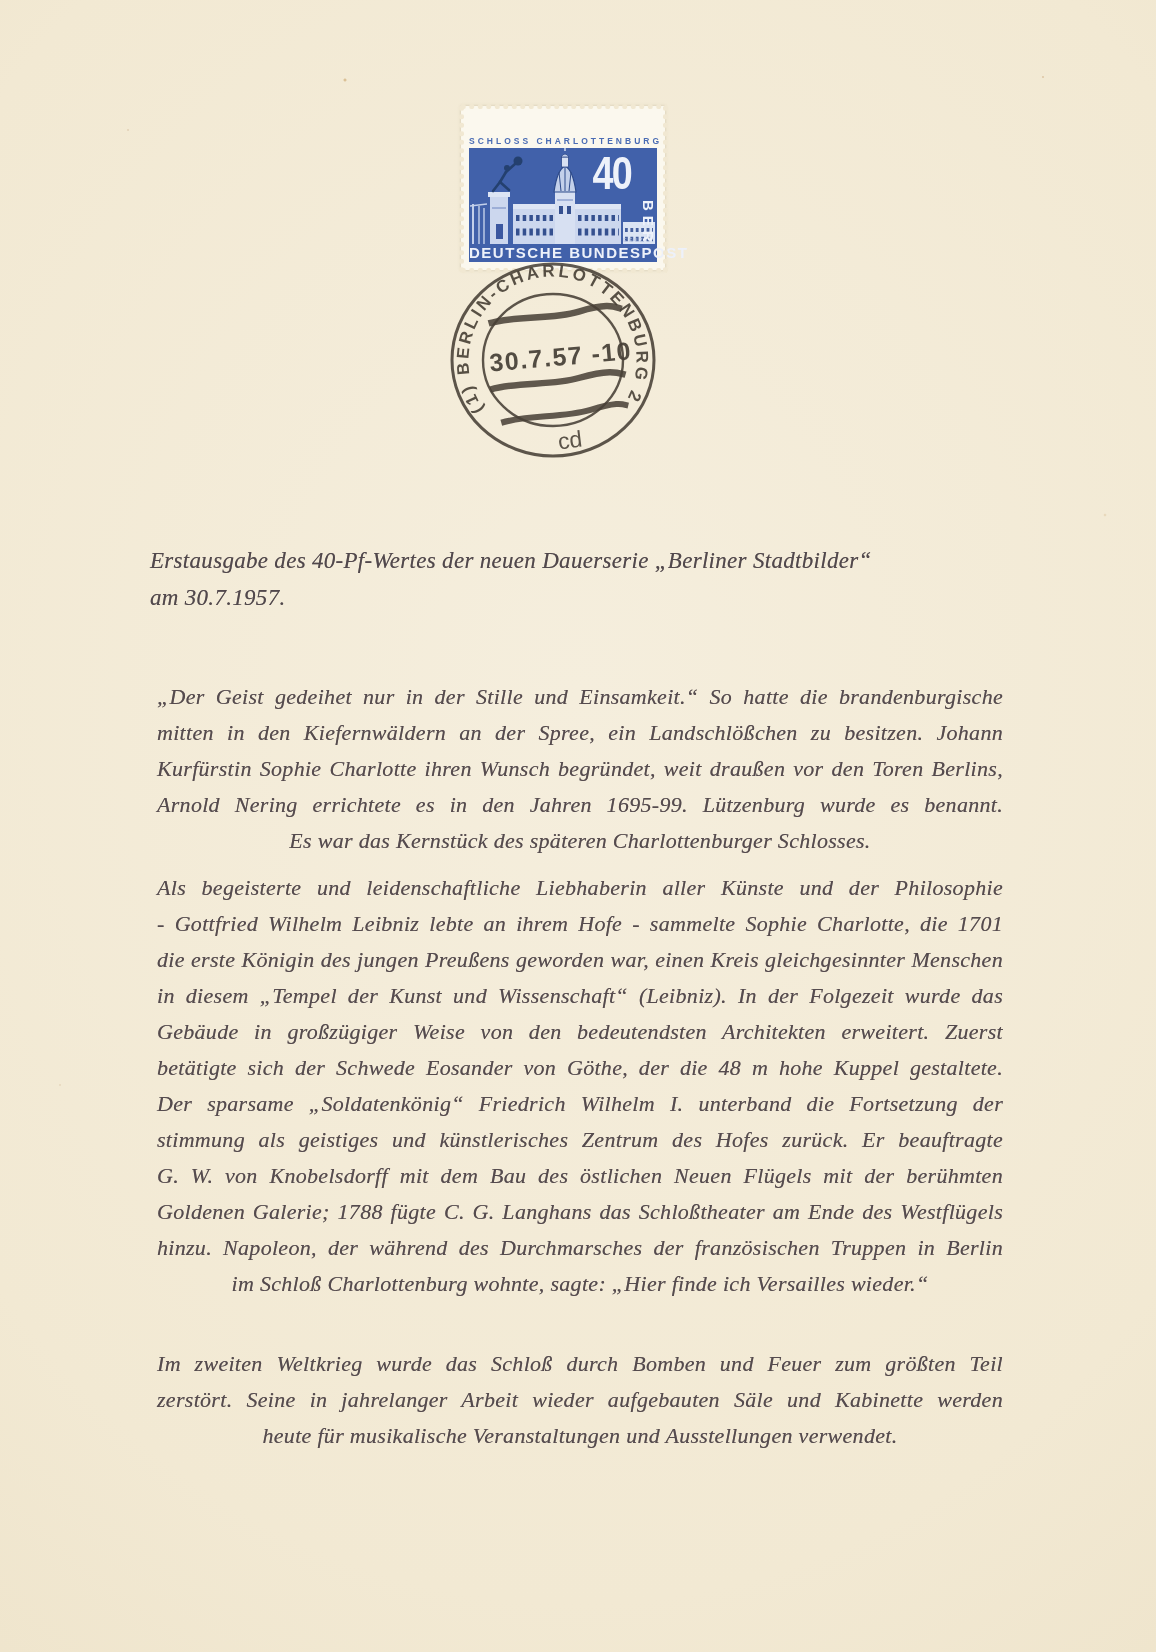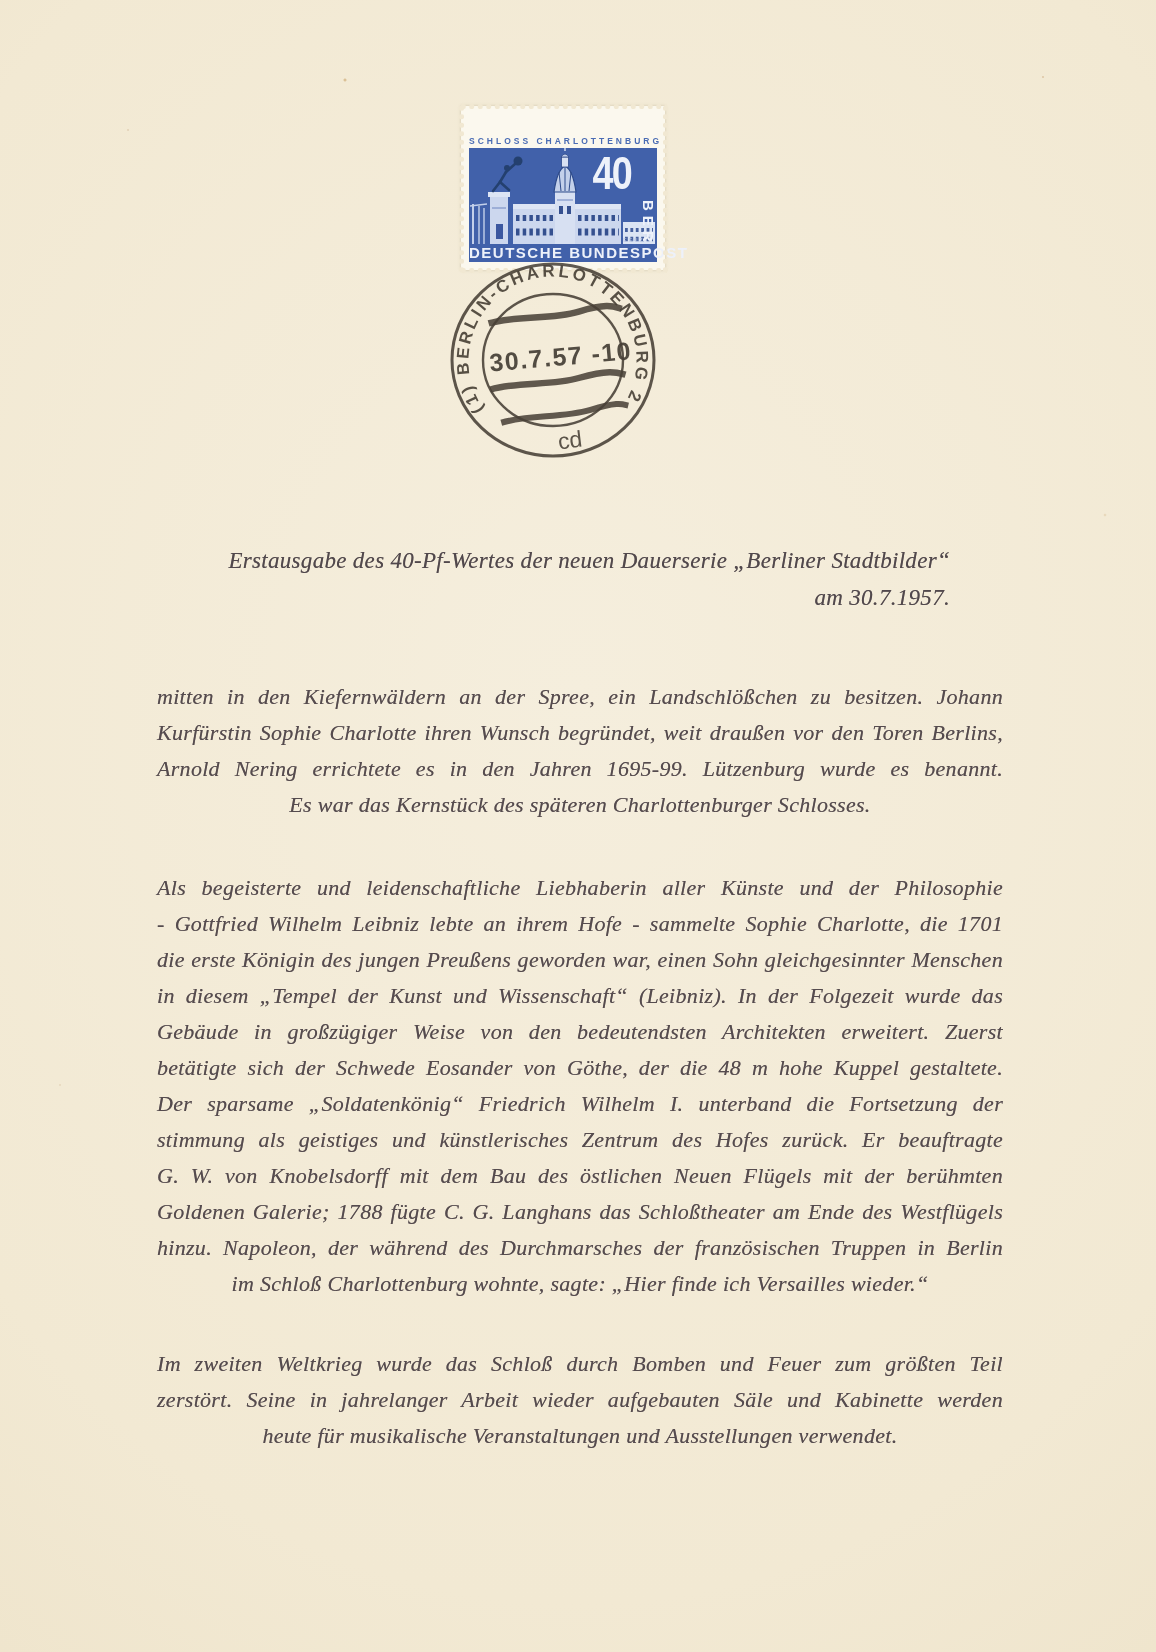--- a/index.html
+++ b/index.html
@@ -49,21 +49,21 @@
     font-family:"Liberation Sans",sans-serif; font-size:5px; letter-spacing:.5px;}
   .stamp-bottom{height:18px; background:#4161aa; color:#edf1fa;
     font-family:"Liberation Sans",sans-serif; font-weight:bold; font-size:15px;
     letter-spacing:1.5px; text-align:center; line-height:18px; white-space:nowrap;}
 
   
   .postmark{position:absolute; left:438px; top:242px; width:230px; height:236px;
     z-index:2; mix-blend-mode:multiply; opacity:.92;}
 
   
-  .heading{position:absolute; left:150px; top:542px; width:800px; text-align:right;
+  .heading{position:absolute; left:150px; top:542px; width:800px; text-align:left;
     font-style:italic; font-size:23px; line-height:37px; color:#51484c; letter-spacing:.3px;}
   .para{position:absolute; left:157px; width:846px; font-style:italic; font-size:22px;
     line-height:36px; color:#554b4e; letter-spacing:.3px;}
   .jline{text-align:justify; text-align-last:justify; text-justify:inter-word; white-space:normal;}
   .cline{text-align:center;}
   .txt{text-shadow:0 0 .5px rgba(85,75,78,.6);}
 </style>
 </head>
 <body>
 
@@ -155,30 +155,31 @@
     <text x="123" y="124" transform="rotate(-5 115 118)" text-anchor="middle" font-family="Liberation Sans, sans-serif" font-size="25" font-weight="bold" letter-spacing="1.5" fill="#38322d" opacity=".92">30.7.57 -10</text>
     <text x="133" y="206" transform="rotate(-7 133 206)" text-anchor="middle" font-family="Liberation Sans, sans-serif" font-size="23" fill="#3a332d" opacity=".88">cd</text>
   </svg>
 
   <div class="heading txt">
     <div>Erstausgabe des 40-Pf-Wertes der neuen Dauerserie „Berliner Stadtbilder“</div>
     <div>am 30.7.1957.</div>
   </div>
 
   <div class="para txt" style="top:679px">
+    <div class="jline">„Der Geist gedeihet nur in der Stille und Einsamkeit.“ So hatte die brandenburgische</div>
     <div class="jline">mitten in den Kiefernwäldern an der Spree, ein Landschlößchen zu besitzen. Johann</div>
     <div class="jline">Kurfürstin Sophie Charlotte ihren Wunsch begründet, weit draußen vor den Toren Berlins,</div>
     <div class="jline">Arnold Nering errichtete es in den Jahren 1695-99. Lützenburg wurde es benannt.</div>
     <div class="cline">Es war das Kernstück des späteren Charlottenburger Schlosses.</div>
   </div>
 
   <div class="para txt" style="top:870px">
     <div class="jline">Als begeisterte und leidenschaftliche Liebhaberin aller Künste und der Philosophie</div>
     <div class="jline">- Gottfried Wilhelm Leibniz lebte an ihrem Hofe - sammelte Sophie Charlotte, die 1701</div>
-    <div class="jline">die erste Königin des jungen Preußens geworden war, einen Sohn gleichgesinnter Menschen</div>
+    <div class="jline">die erste Königin des jungen Preußens geworden war, einen Kreis gleichgesinnter Menschen</div>
     <div class="jline">in diesem „Tempel der Kunst und Wissenschaft“ (Leibniz). In der Folgezeit wurde das</div>
     <div class="jline">Gebäude in großzügiger Weise von den bedeutendsten Architekten erweitert. Zuerst</div>
     <div class="jline">betätigte sich der Schwede Eosander von Göthe, der die 48 m hohe Kuppel gestaltete.</div>
     <div class="jline">Der sparsame „Soldatenkönig“ Friedrich Wilhelm I. unterband die Fortsetzung der</div>
     <div class="jline">stimmung als geistiges und künstlerisches Zentrum des Hofes zurück. Er beauftragte</div>
     <div class="jline">G. W. von Knobelsdorff mit dem Bau des östlichen Neuen Flügels mit der berühmten</div>
     <div class="jline">Goldenen Galerie; 1788 fügte C. G. Langhans das Schloßtheater am Ende des Westflügels</div>
     <div class="jline">hinzu. Napoleon, der während des Durchmarsches der französischen Truppen in Berlin</div>
     <div class="cline">im Schloß Charlottenburg wohnte, sagte: „Hier finde ich Versailles wieder.“</div>
   </div>

